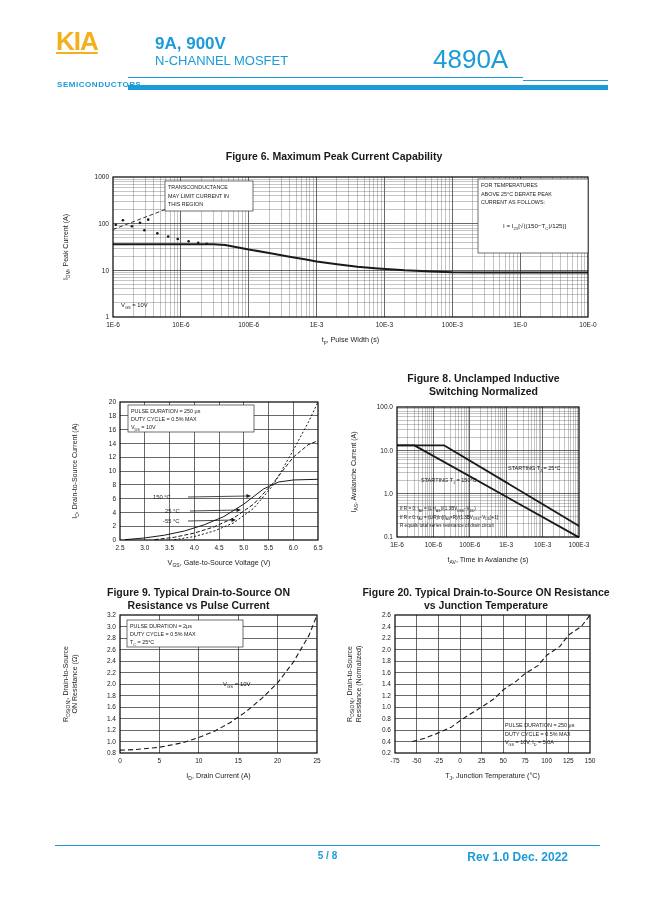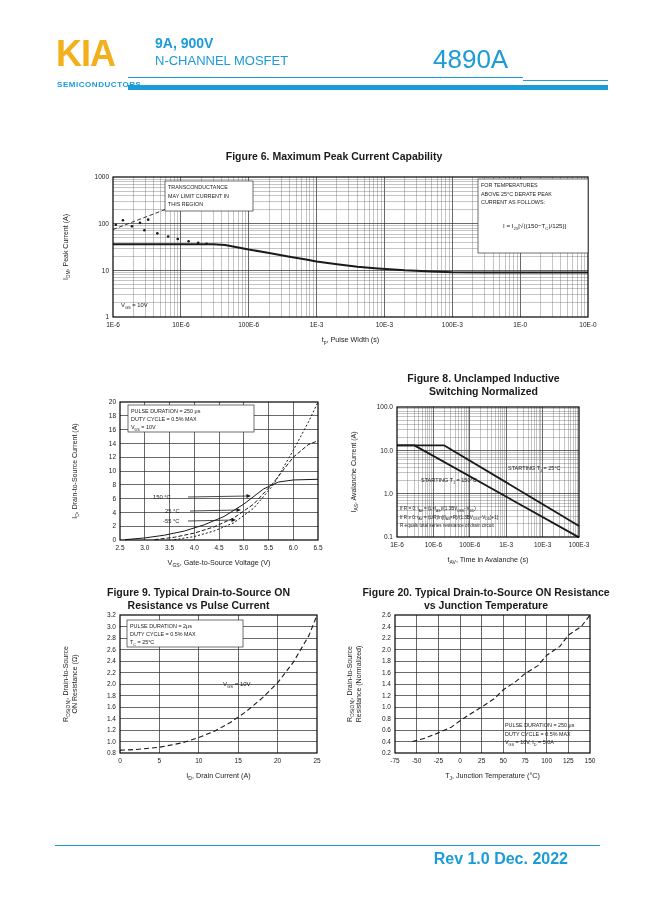--- a/index.html
+++ b/index.html
@@ -1,41 +1,41 @@
 <!DOCTYPE html>
 <html><head>
 <meta charset="utf-8">
 <style>
   html,body{margin:0;padding:0;background:#e8e8e8;}
   .page{position:relative;width:649px;height:917px;background:#ffffff;
         font-family:"Liberation Sans",sans-serif;overflow:hidden;margin:0 auto;}
   .abs{position:absolute;}
   
-  .logo{left:56px;top:34px;font-size:36px;font-weight:bold;letter-spacing:-1px;line-height:40px;}
+  .logo{left:56px;top:21px;font-size:26px;font-weight:bold;letter-spacing:-1px;line-height:40px;text-decoration:underline;}
   .logo-sub{left:57px;top:80px;font-size:8px;font-weight:bold;letter-spacing:0.55px;}
-  .rating{left:155px;top:36px;font-size:14px;font-weight:bold;line-height:15px;text-align:right;}
+  .rating{left:155px;top:36px;font-size:17px;font-weight:bold;line-height:15px;text-align:right;}
   .devtype{left:155px;top:53px;font-size:13px;font-weight:normal;line-height:15px;}
   .partno{left:433px;top:45px;width:160px;text-align:left;font-size:26px;line-height:28px;}
   .rule-thin1{left:128px;top:77px;width:395px;height:1px;}
   .rule-thin2{left:523px;top:80px;width:85px;height:1px;}
   .rule-thick{left:128px;top:85px;width:480px;height:5px;}
   
   .fig-title{position:absolute;text-align:center;font-size:10.5px;font-weight:bold;color:#1a1a1a;line-height:13px;}
   #t6{left:55px;top:150px;width:558px;text-align:center;}
   #t7{left:60px;top:372px;width:282px;}
   #t8{left:345px;top:372px;width:277px;}
   #t9{left:55px;top:586px;width:287px;}
   #t10{left:340px;top:586px;width:292px;}
   .chart-host{position:absolute;}
   .chart-host svg{display:block;overflow:visible;}
   svg text{font-family:"Liberation Sans",sans-serif;}
   
   .footer-rule{left:55px;top:845px;width:545px;height:1px;}
   .footer-page{left:55px;top:850px;width:545px;text-align:center;font-size:10px;font-weight:bold;}
-  .footer-rev{left:340px;top:850px;width:228px;text-align:right;font-size:16px;font-weight:bold;}
+  .footer-rev{left:340px;top:850px;width:228px;text-align:right;font-size:12px;font-weight:bold;}
 </style>
 </head>
 <body>
 
 <div class="page">
 
   <div class="abs logo" style="color: rgb(243, 176, 29);">KIA</div>
   <div class="abs logo-sub" style="color: rgb(27, 155, 215);">SEMICONDUCTORS</div>
   <div class="abs rating" style="color: rgb(27, 155, 215);">9A,  900V</div>
   <div class="abs devtype" style="color: rgb(27, 155, 215);">N-CHANNEL MOSFET</div>
@@ -451,15 +451,16 @@
         <text x="152.5" y="173" text-anchor="middle" font-size="7.2" fill="#1a1a1a"><tspan>T</tspan><tspan font-size="70%" dy="1.7">J</tspan><tspan dy="-1.7">, Junction Temperature (°C)</tspan></text>
         <text x="12" y="79" text-anchor="middle" font-size="7" fill="#1a1a1a" transform="rotate(-90 12 79)"><tspan>R</tspan><tspan font-size="70%" dy="1.7">DS(ON)</tspan><tspan dy="-1.7">, Drain-to-Source</tspan></text>
         <text x="21" y="79" text-anchor="middle" font-size="7" fill="#1a1a1a" transform="rotate(-90 21 79)"><tspan>Resistance (Normalized)</tspan></text>
         <text x="165" y="122" font-size="5.4" fill="#1a1a1a"><tspan>PULSE DURATION = 250 μs</tspan></text>
         <text x="165" y="130.5" font-size="5.4" fill="#1a1a1a"><tspan>DUTY CYCLE = 0.5% MAX</tspan></text>
         <text x="165" y="139" font-size="5.4" fill="#1a1a1a"><tspan>V</tspan><tspan font-size="70%" dy="1.7">GS</tspan><tspan dy="-1.7"> = 10V, I</tspan><tspan font-size="70%" dy="1.7">D</tspan><tspan dy="-1.7"> = 5.0A</tspan></text>
       </svg>
     </div>
 
   <div class="abs footer-rule" style="background: rgb(27, 155, 215);"></div>
+  <div class="abs footer-page" style="color: rgb(27, 155, 215);">5 / 8</div>
   <div class="abs footer-rev" style="color: rgb(27, 155, 215);">Rev 1.0 Dec. 2022</div>
 
 </div>
 
 </body></html>

